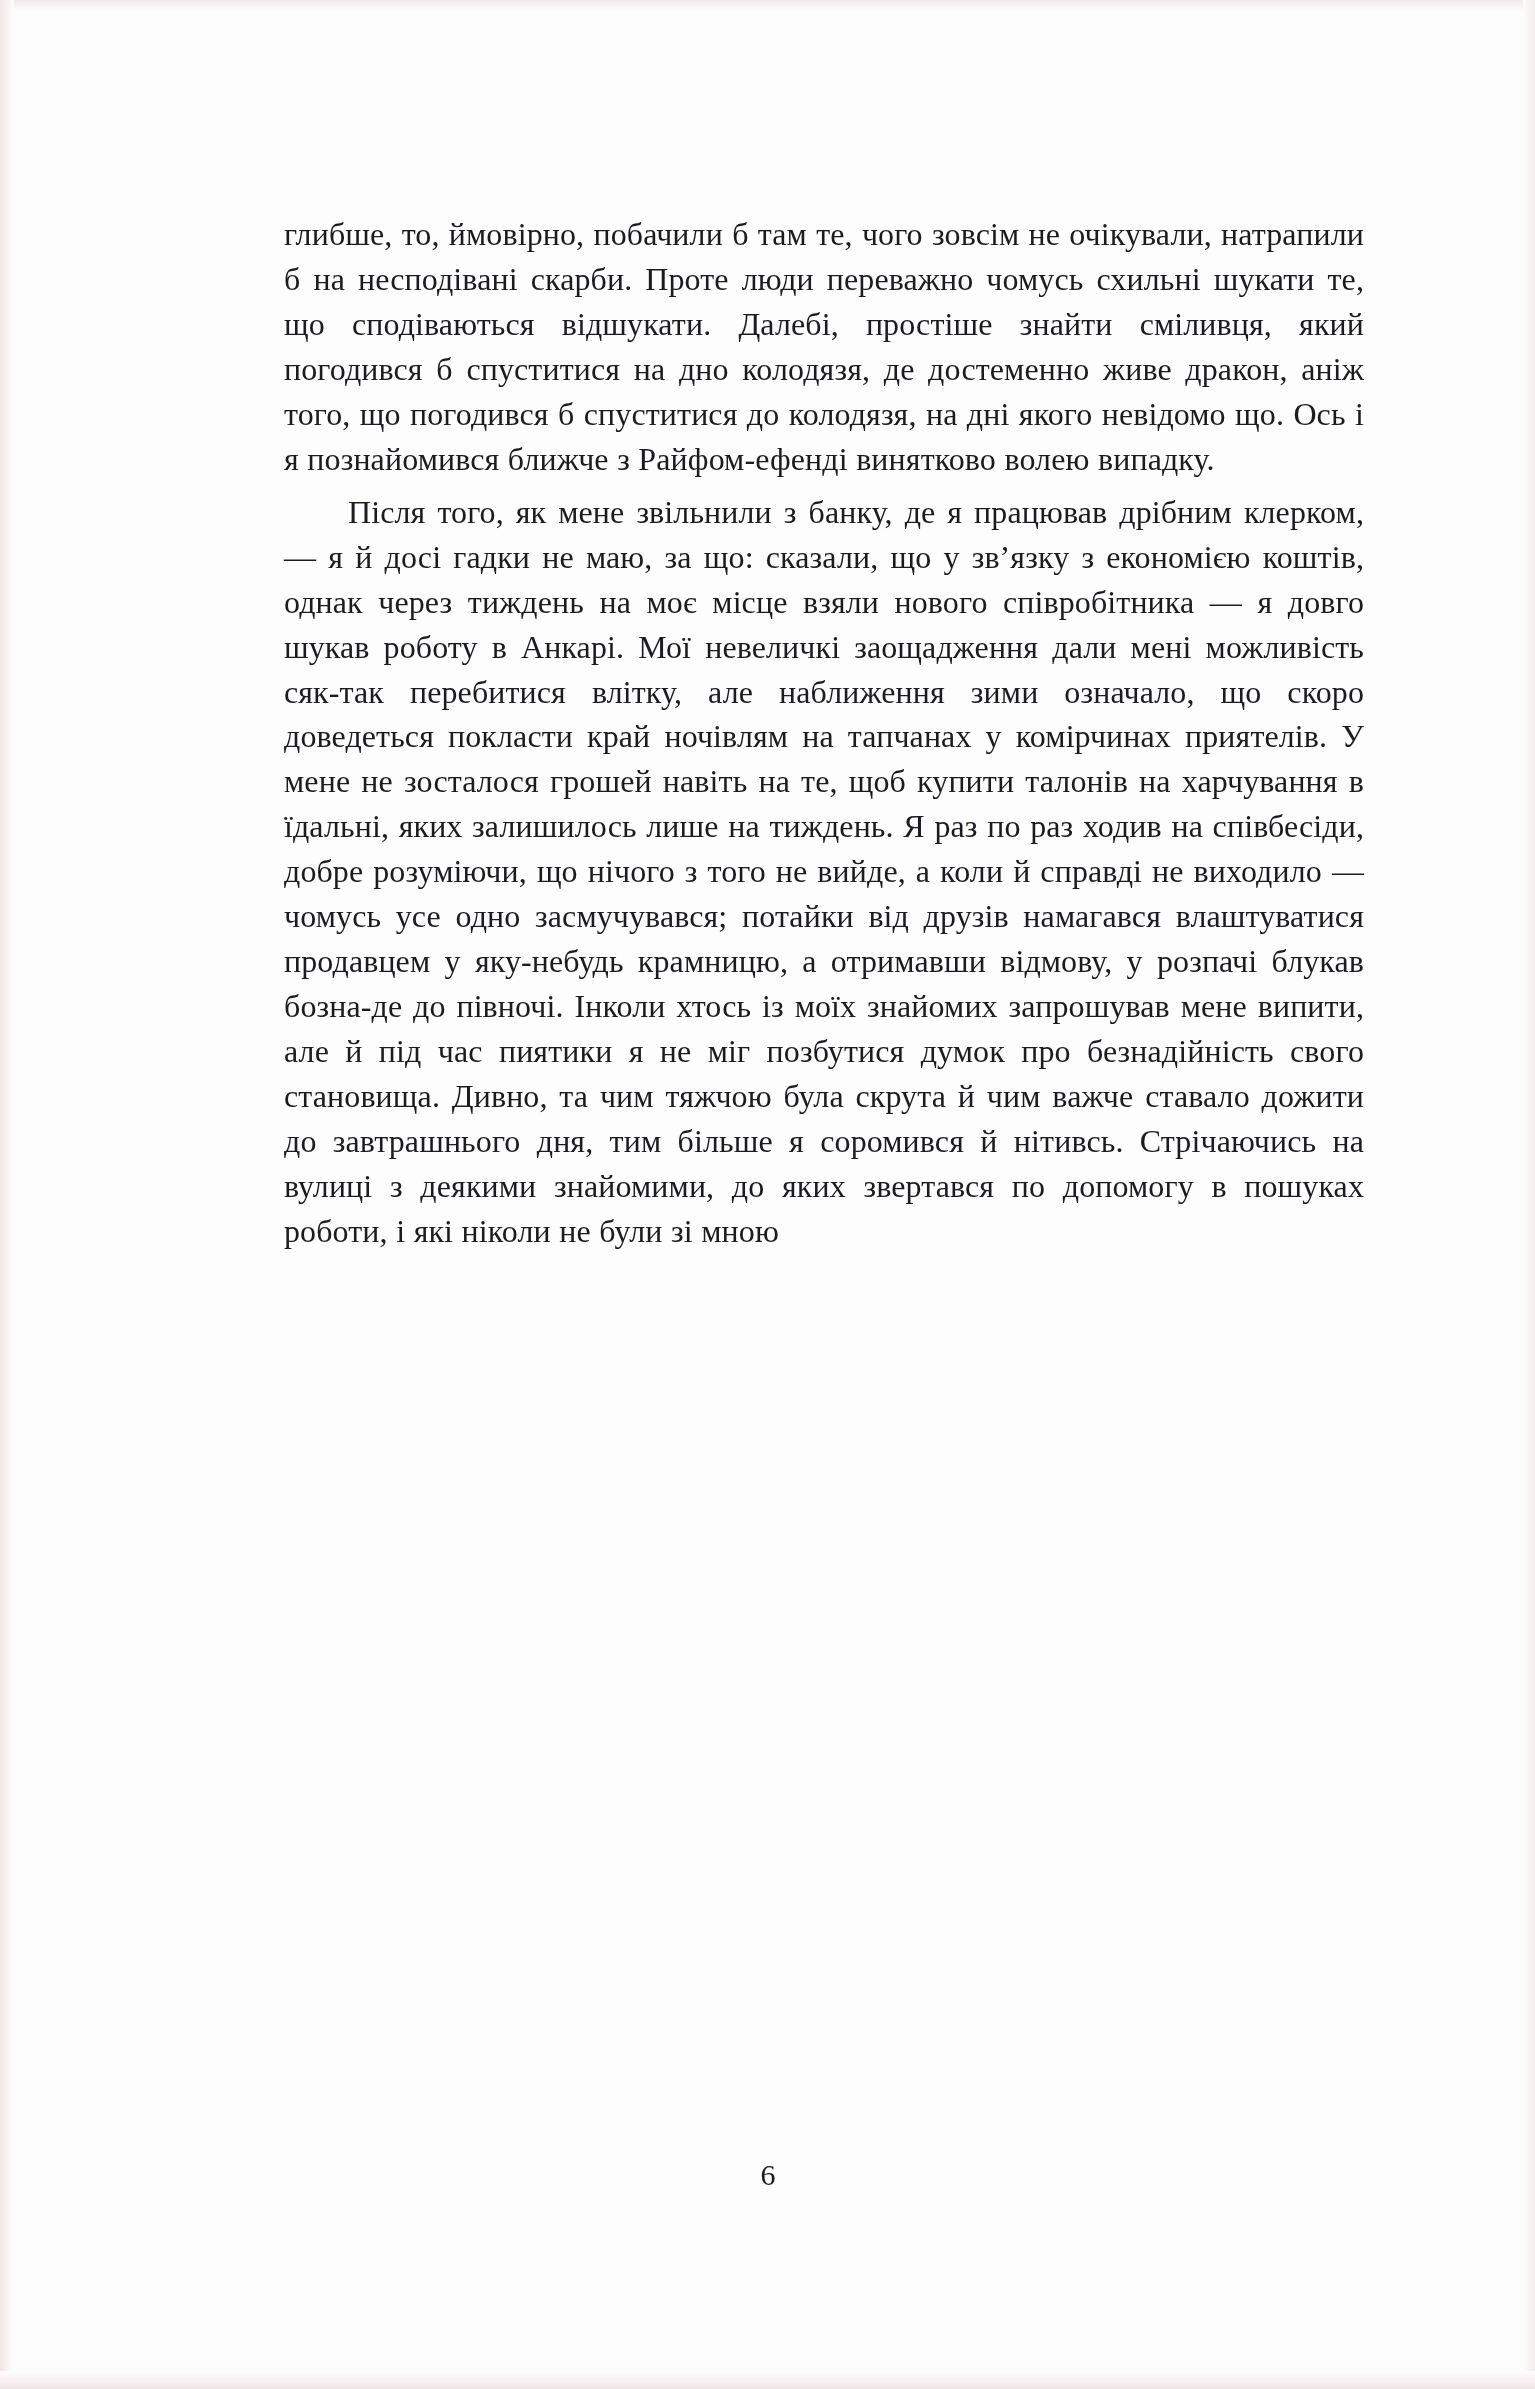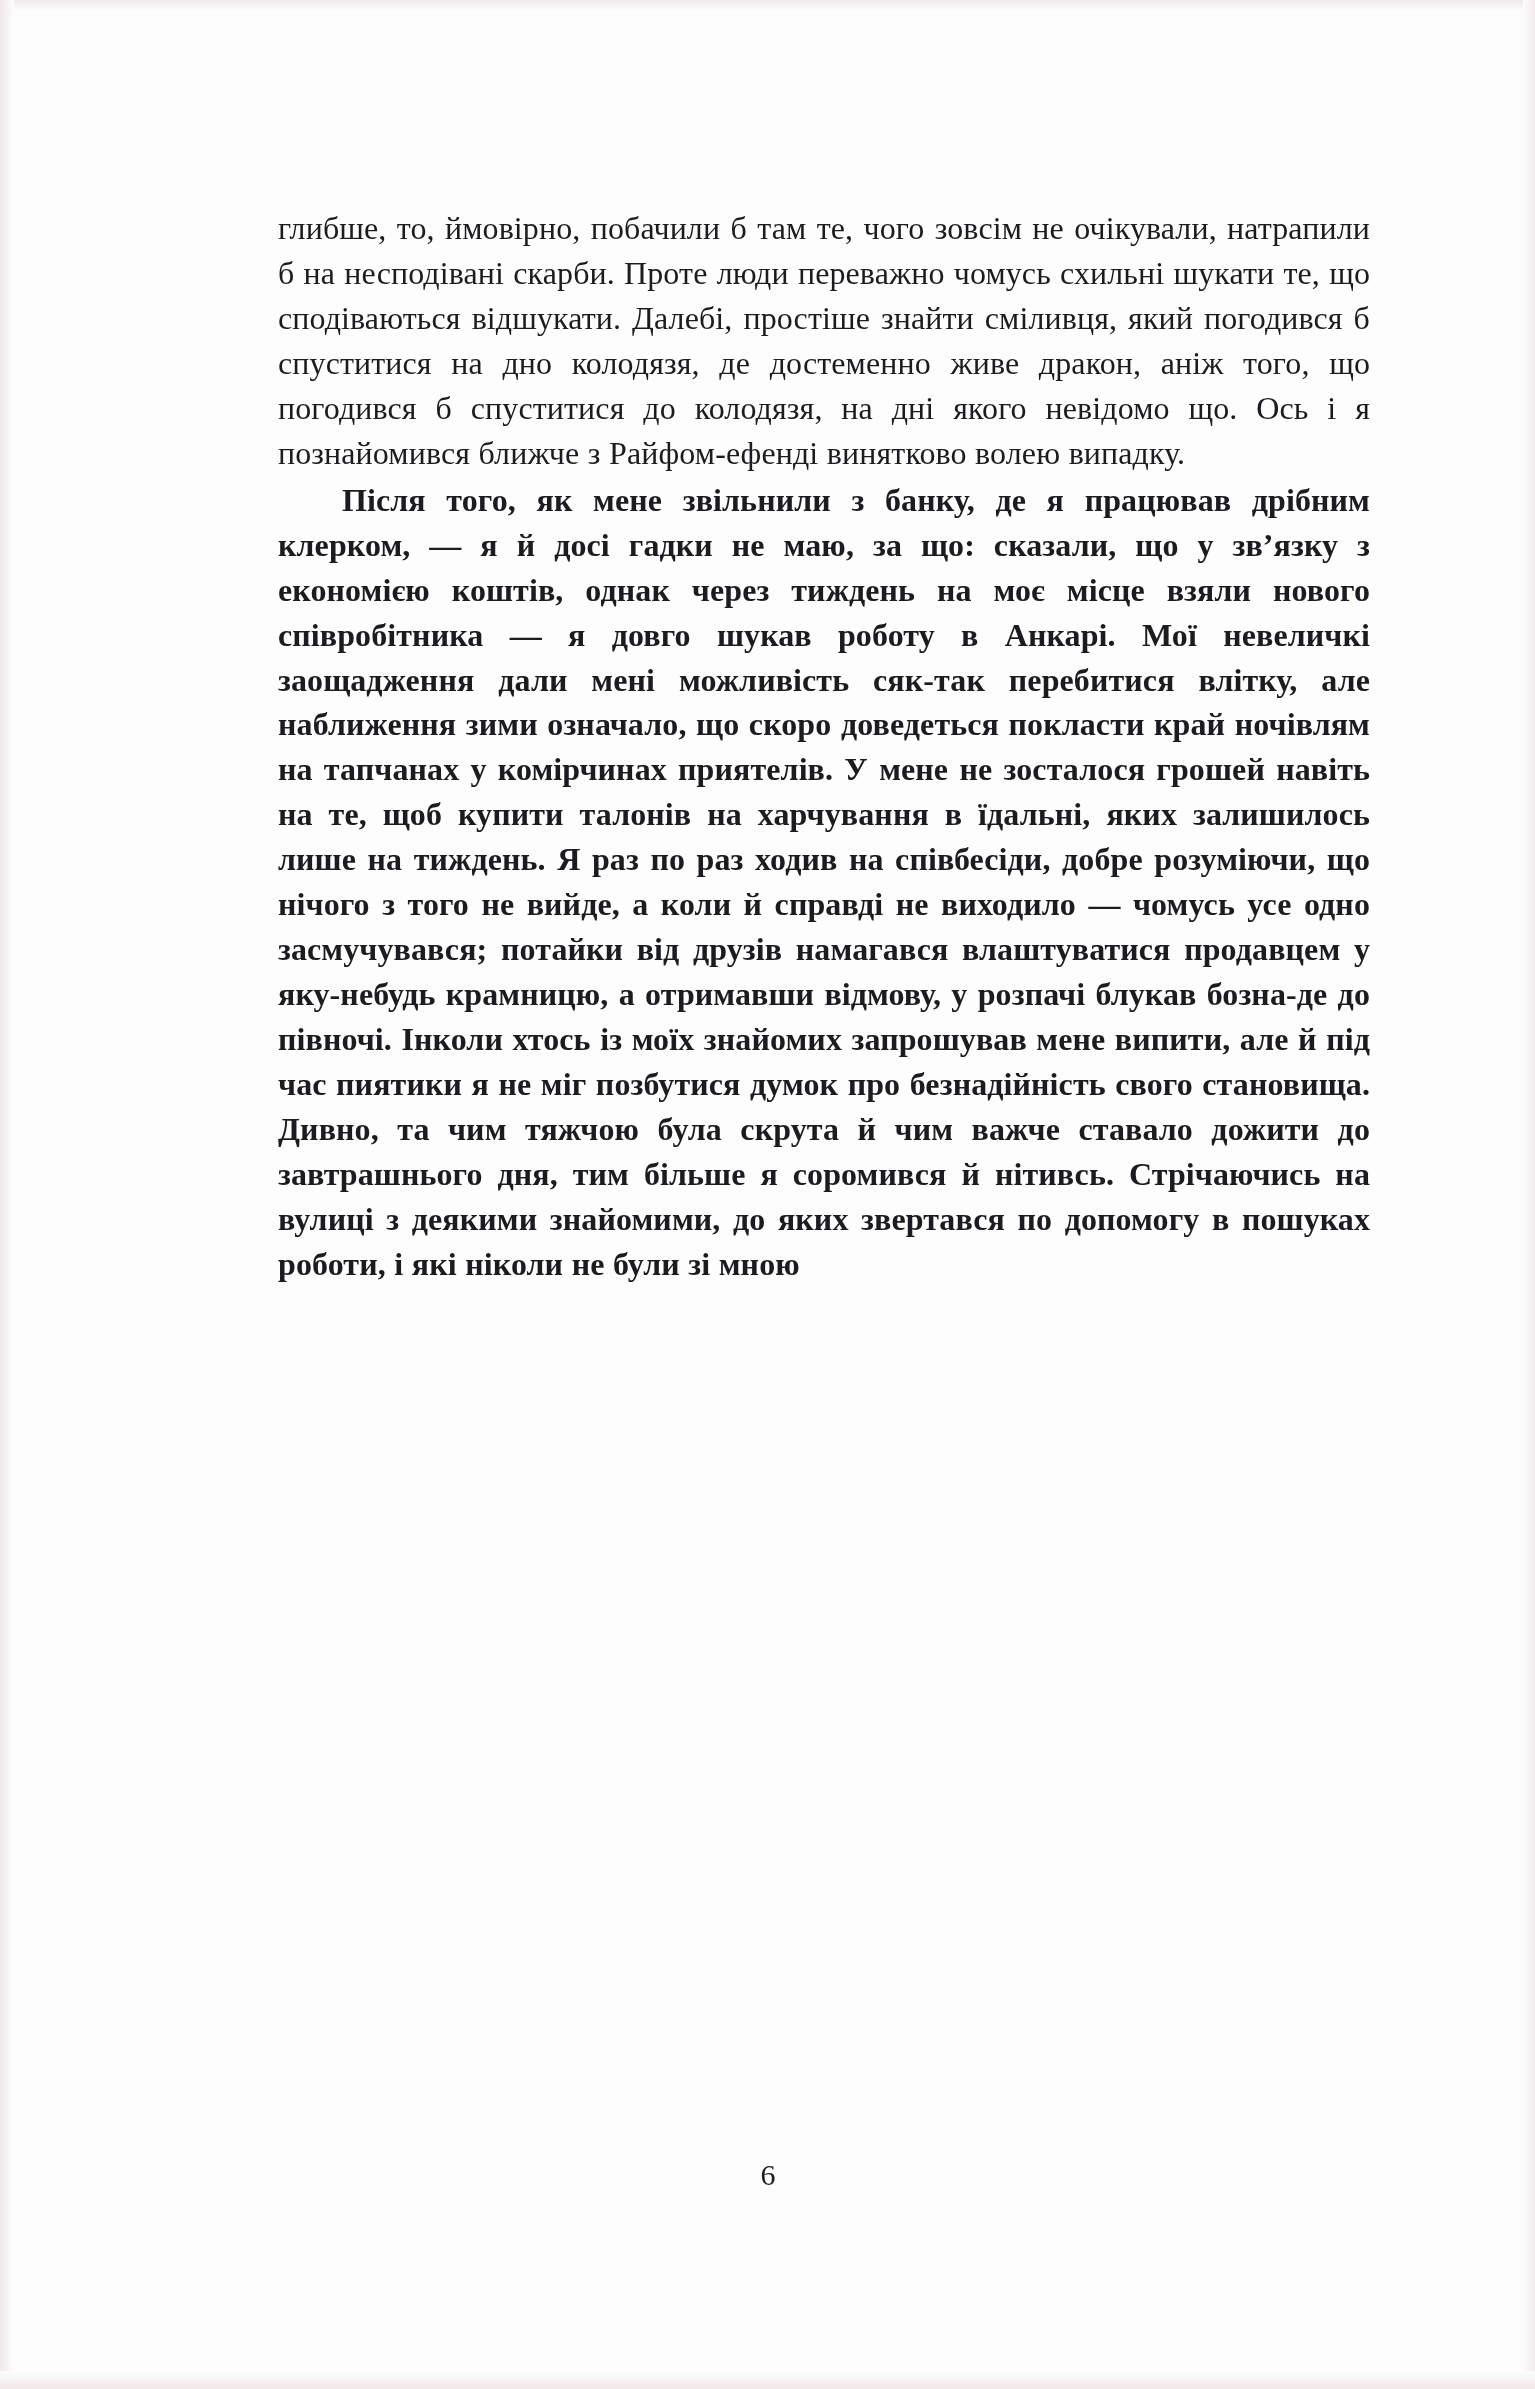--- a/index.html
+++ b/index.html
@@ -51,34 +51,33 @@
   }
 
   .text-block {
     position: absolute;
     left: 276px;
     top: 204px;
     width: 1096px;
   }
 
   .para {
-    margin: 2px;
+    margin: 8px;
     color: #1d1b1f;
     font-family: "Liberation Serif", "DejaVu Serif", serif;
     font-size: 32px;
     line-height: 1.405;
     text-align: justify;
     text-justify: inter-word;
     letter-spacing: 0.1px;
     word-spacing: 0.4px;
     hyphens: manual;
   }
   .para + .para {
     text-indent: 2.0em;
-    font-weight: bold;
   }
 
   .folio {
     position: absolute;
     left: 0;
     top: 2160px;
     width: 100%;
     text-align: center;
     color: #1d1b1f;
     font-family: "Liberation Serif", "DejaVu Serif", serif;

